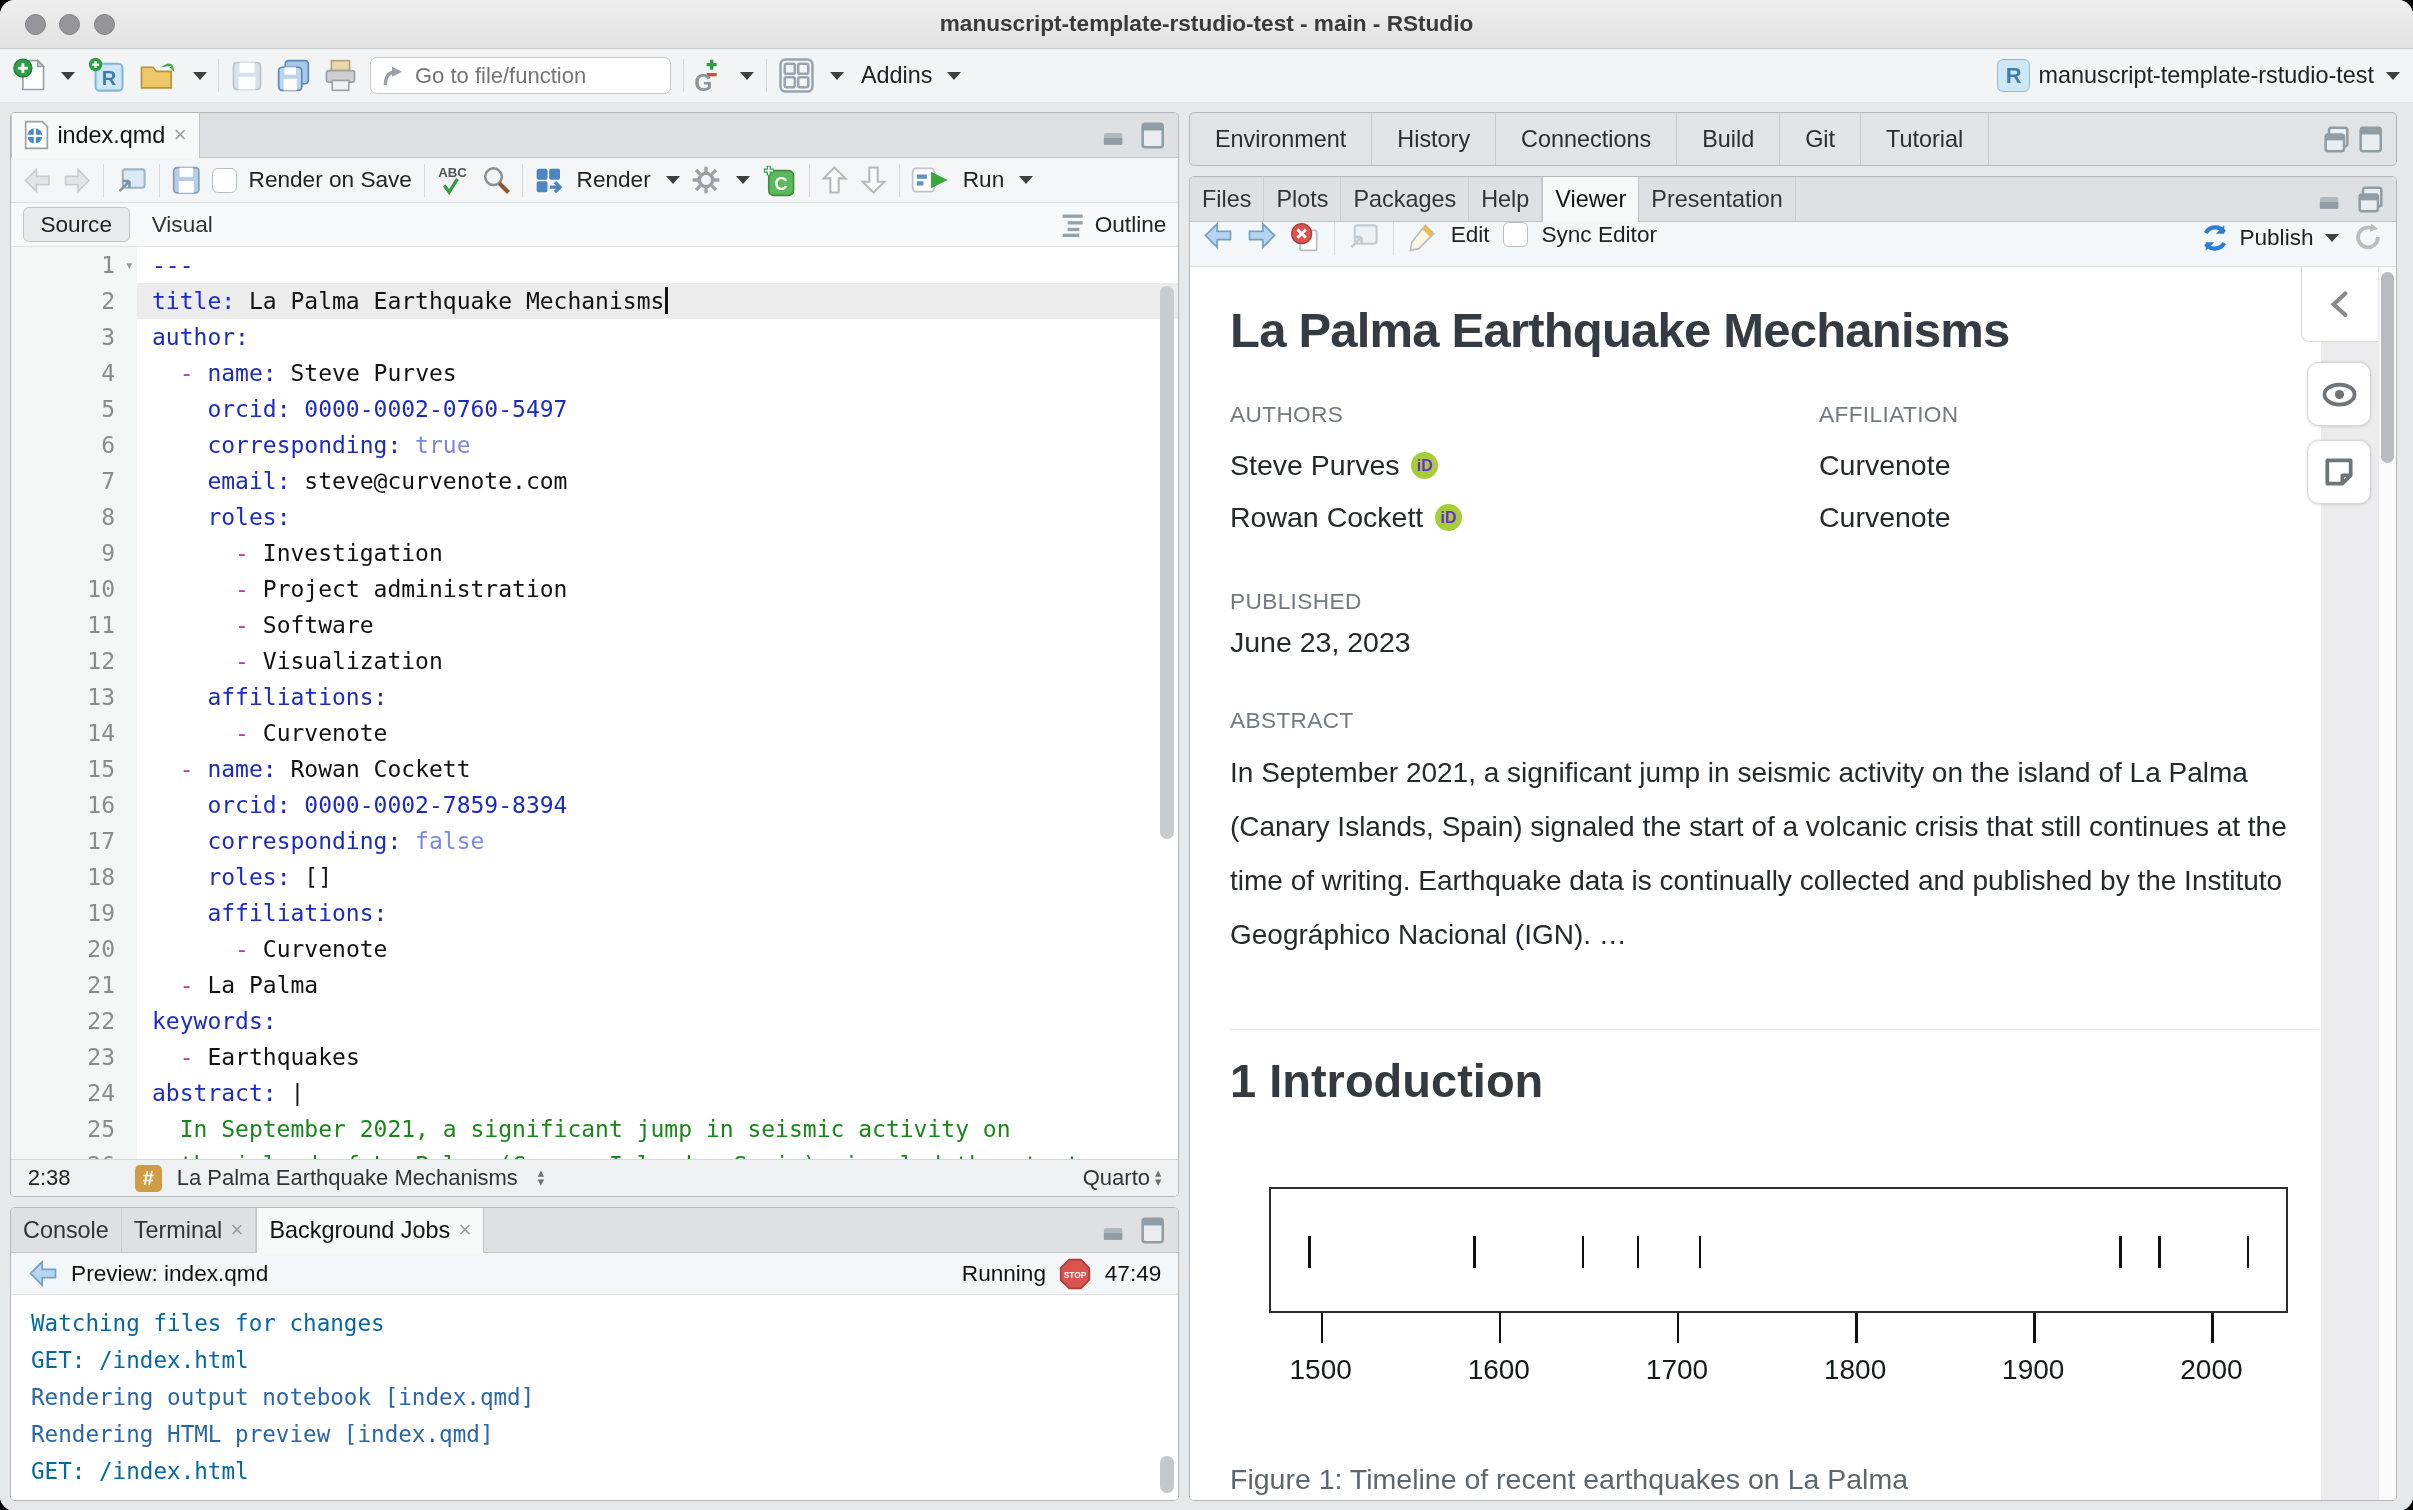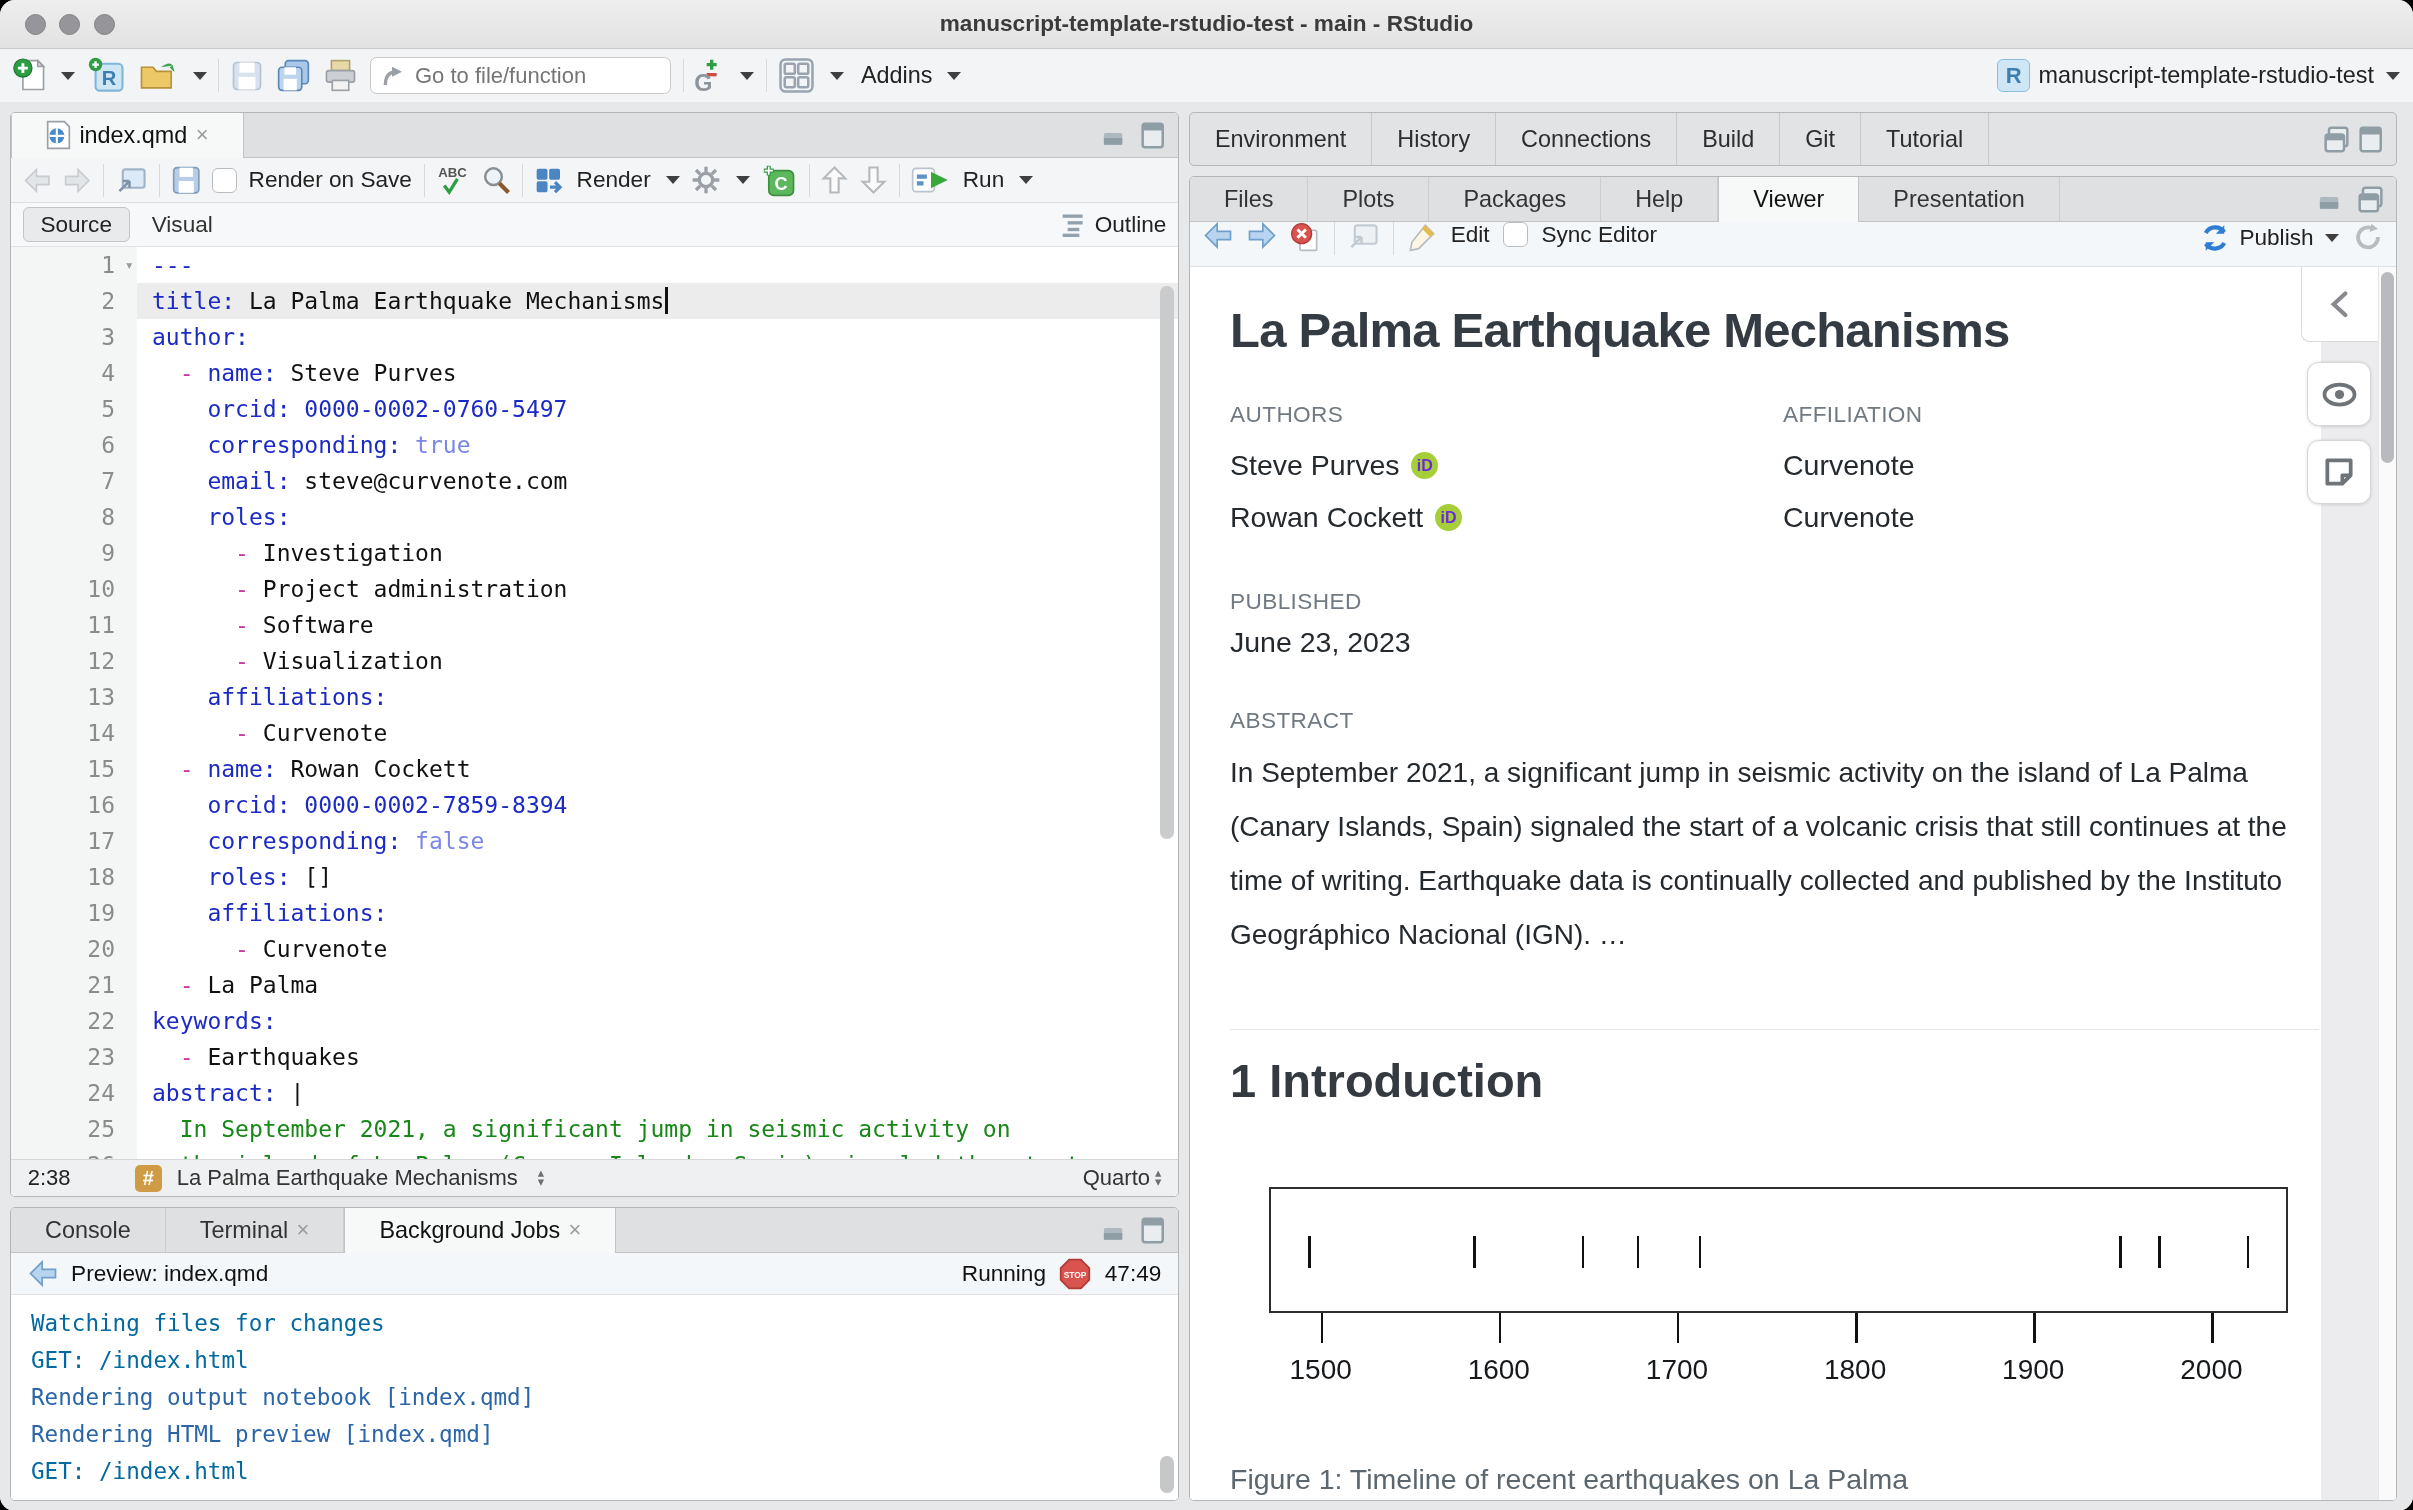--- a/index.html
+++ b/index.html
@@ -29,21 +29,21 @@
   .pane{background:#fff;border:0.8px solid #b4b6b8;border-radius:5px;overflow:hidden;display:flex;flex-direction:column;}
   .leftcol{position:absolute;left:10px;top:10px;width:1169px;bottom:10px;}
   .editorpane{position:absolute;top:0;left:0;right:0;height:1085px;}
   .consolepane{position:absolute;top:1095px;left:0;right:0;bottom:0;}
   .rightcol{position:absolute;left:1189px;top:10px;width:1208px;bottom:10px;}
   .envbar{position:absolute;top:0;left:0;right:0;height:54px;background:#e2e3e5;border:0.8px solid #b4b6b8;border-radius:5px;display:flex;align-items:stretch;overflow:hidden;}
   .viewerpane{position:absolute;top:64px;left:0;right:0;bottom:0;}
 
   
   .tabbar{height:45px;background:#dfe0e2;border-bottom:0.8px solid #c3c4c6;display:flex;align-items:stretch;flex:0 0 auto;}
-  .tab{display:flex;align-items:center;gap:8.4px;padding:0 34px;font-size:23.4px;color:#333;border-right:0.8px solid #cdced0;}
+  .tab{display:flex;align-items:center;gap:8.4px;padding:0 12px;font-size:23.4px;color:#333;border-right:0.8px solid #cdced0;}
   .tab.active{background:#f7f8f8;border-right:0.8px solid #c3c4c6;border-left:0.8px solid #c3c4c6;margin-bottom:-0.8px;color:#111;}
   .closex{color:#9b9b9b;font-size:22px;line-height:1;}
   .winicons{margin-left:auto;display:flex;align-items:center;gap:10px;padding-right:13.4px;}
   .envtab{display:flex;align-items:center;padding:0 25px;font-size:23.4px;color:#2d2d2d;border-right:0.8px solid #c8c9cb;}
 
   
   .edtb{height:45px;background:#f4f5f6;border-bottom:0.8px solid #dcdddf;display:flex;align-items:center;padding:0 11.7px;gap:11.7px;flex:0 0 auto;font-size:22.6px;color:#222;}
   .srcbar{height:44px;background:#f6f8f9;border-bottom:0.8px solid #e1e2e4;display:flex;align-items:center;padding:0 11.7px;gap:22px;flex:0 0 auto;font-size:22.6px;color:#333;}
   .srcbtn{border:0.8px solid #c2c4c6;background:#e9eaec;border-radius:5.9px;padding:3.3px 16.7px;color:#222;}
   .outline{margin-left:auto;display:flex;align-items:center;gap:8.4px;color:#222;}
@@ -78,21 +78,21 @@
   .conscroll{position:absolute;right:4.2px;bottom:6.7px;width:13.4px;height:37px;background:#c6c7c9;border-radius:6.7px;}
 
   
   .vwtb{height:45px;background:#f4f7f9;border-bottom:0.8px solid #dfe0e2;display:flex;align-items:flex-start;padding:0 13.4px;gap:13.4px;font-size:22.6px;color:#222;flex:0 0 auto;}
   .pubright{margin-left:auto;display:flex;align-items:center;gap:8.4px;}
 
   
   .vwcontent{flex:1;position:relative;overflow:hidden;background:#fff;}
   .doc{position:absolute;left:0;top:0;right:100px;bottom:0;padding:35px 0 0 40px;color:#24292e;}
   .doctitle{font-size:49px;font-weight:700;color:#343b42;letter-spacing:-0.8px;}
-  .metagrid{display:grid;grid-template-columns:553px auto;margin-top:44px;row-gap:0;}
+  .metagrid{display:grid;grid-template-columns:553px auto;margin-top:44px;row-gap:0;gap:36px;}
   .mlabel{font-size:22.6px;color:#717a82;letter-spacing:0.4px;margin-bottom:11.7px;}
   .mname{font-size:28.5px;color:#24292e;height:52px;display:flex;align-items:center;gap:11.7px;}
   .orcid{width:27px;height:27px;border-radius:50%;background:#a6ce39;color:#6d28d9;font-size:16px;font-weight:700;display:inline-flex;align-items:center;justify-content:center;}
   .pubsec{margin-top:45px;}
   .pubdate{font-size:28.5px;margin-top:10px;}
   .abssec{margin-top:49px;}
   .abstext{font-size:28px;line-height:54px;width:1080px;margin-top:6.7px;}
   .dochr{border:none;border-top:1.7px solid #e4e7e9;width:1089px;margin:67px 0 0 0;}
   .doch2{font-size:47px;font-weight:700;color:#343a40;margin-top:23.4px;}
   .figure{margin-top:79px;margin-left:39px;width:1019px;position:relative;}

